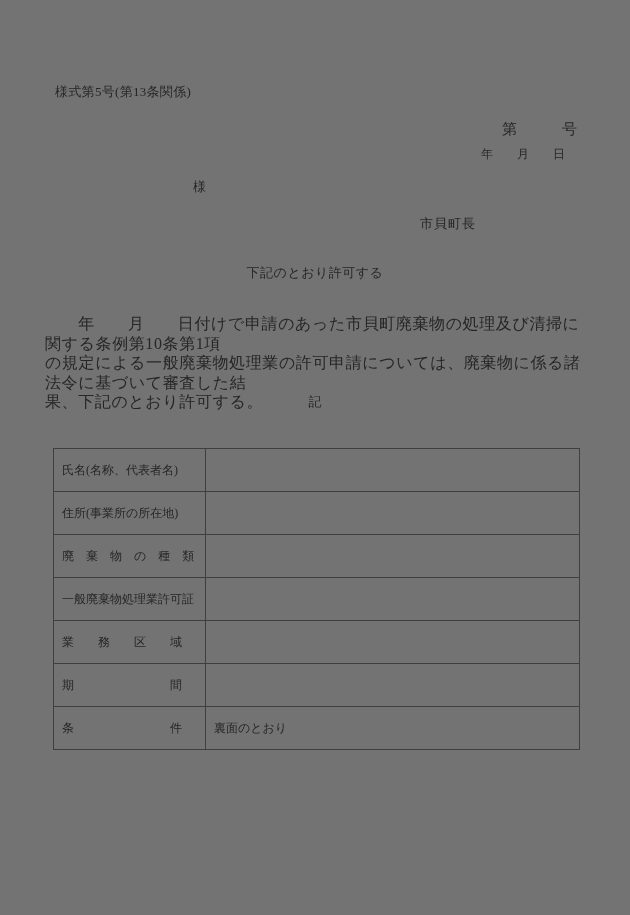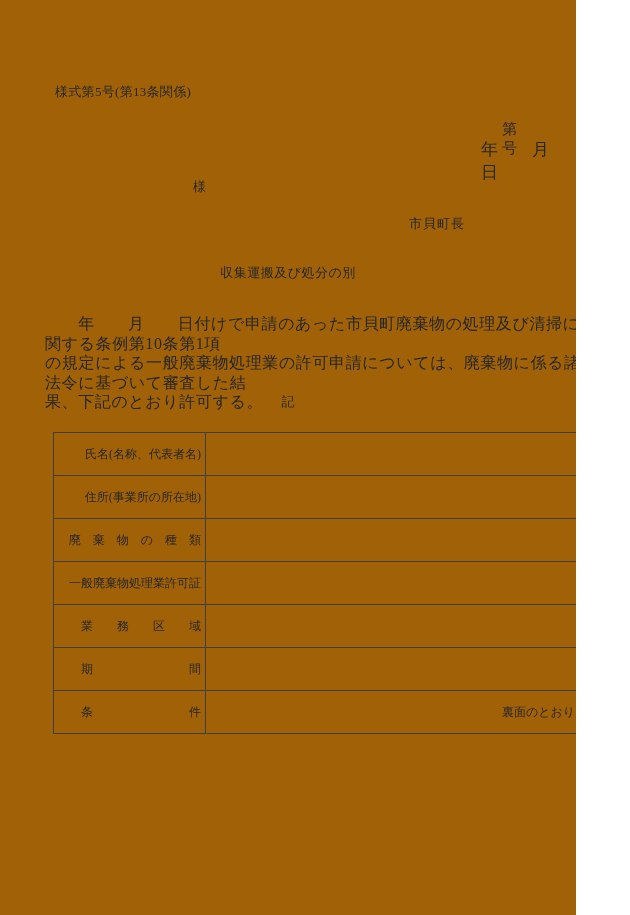--- a/index.html
+++ b/index.html
@@ -1,48 +1,48 @@
 <!DOCTYPE html>
 <html><head>
 <meta charset="utf-8">
 <style>
   html, body { margin: 0; padding: 0; background: #ffffff; }
   .page {
     position: relative;
-    width: 576px;
+    width: 630px;
     height: 915px;
-    background: #a16207;
+    background: #737373;
     font-family: "Liberation Serif", "DejaVu Serif", serif;
     color: #262626;
     overflow: hidden;
   }
   .form-number {
     position: absolute;
     left: 55px; top: 83px;
     font-size: 13px;
     letter-spacing: 0.3px;
   }
   .doc-number-line {
     position: absolute;
     left: 502px; top: 120px;
     font-size: 15px;
   }
   .date-line {
     position: absolute;
-    left: 481px; top: 138px;
-    font-size: 17px;
+    left: 481px; top: 146px;
+    font-size: 12px;
   }
   .addressee {
     position: absolute;
     left: 193px; top: 178px;
     font-size: 13px;
   }
   .issuer {
     position: absolute;
-    left: 409px; top: 215px;
+    left: 420px; top: 215px;
     font-size: 13px;
     letter-spacing: 1px;
   }
   .doc-title {
     position: absolute;
     left: 0; top: 264px;
     width: 100%;
     text-align: center;
     font-size: 13px;
     letter-spacing: 0.5px;
@@ -58,25 +58,24 @@
   }
   .record-marker {
     position: absolute;
     left: 0; top: 393px;
     width: 100%;
     text-align: center;
     font-size: 13px;
   }
   .permit-table {
     position: absolute;
-    left: 53px; top: 432px;
+    left: 53px; top: 448px;
     width: 527px;
     border-collapse: collapse;
     table-layout: fixed;
-    text-align: right;
   }
   .permit-table td {
     border: 1px solid #3f3f3f;
     height: 42px;
     font-size: 12px;
     vertical-align: middle;
     padding: 0 4px 0 8px;
     white-space: nowrap;
     overflow: hidden;
   }
@@ -91,21 +90,21 @@
   <div class="form-number">様式第5号(第13条関係)</div>
 
   <div class="doc-number-line">第　　　号</div>
 
   <div class="date-line">年　　月　　日</div>
 
   <div class="addressee">様</div>
 
   <div class="issuer">市貝町長</div>
 
-  <div class="doc-title">収集運搬及び処分の別</div>
+  <div class="doc-title">下記のとおり許可する</div>
 
   <div class="body-paragraph">　　年　　月　　日付けで申請のあった市貝町廃棄物の処理及び清掃に関する条例第10条第1項
 の規定による一般廃棄物処理業の許可申請については、廃棄物に係る諸法令に基づいて審査した結
 果、下記のとおり許可する。</div>
 
   <div class="record-marker">記</div>
 
   <table class="permit-table">
     <tbody>
       <tr>

